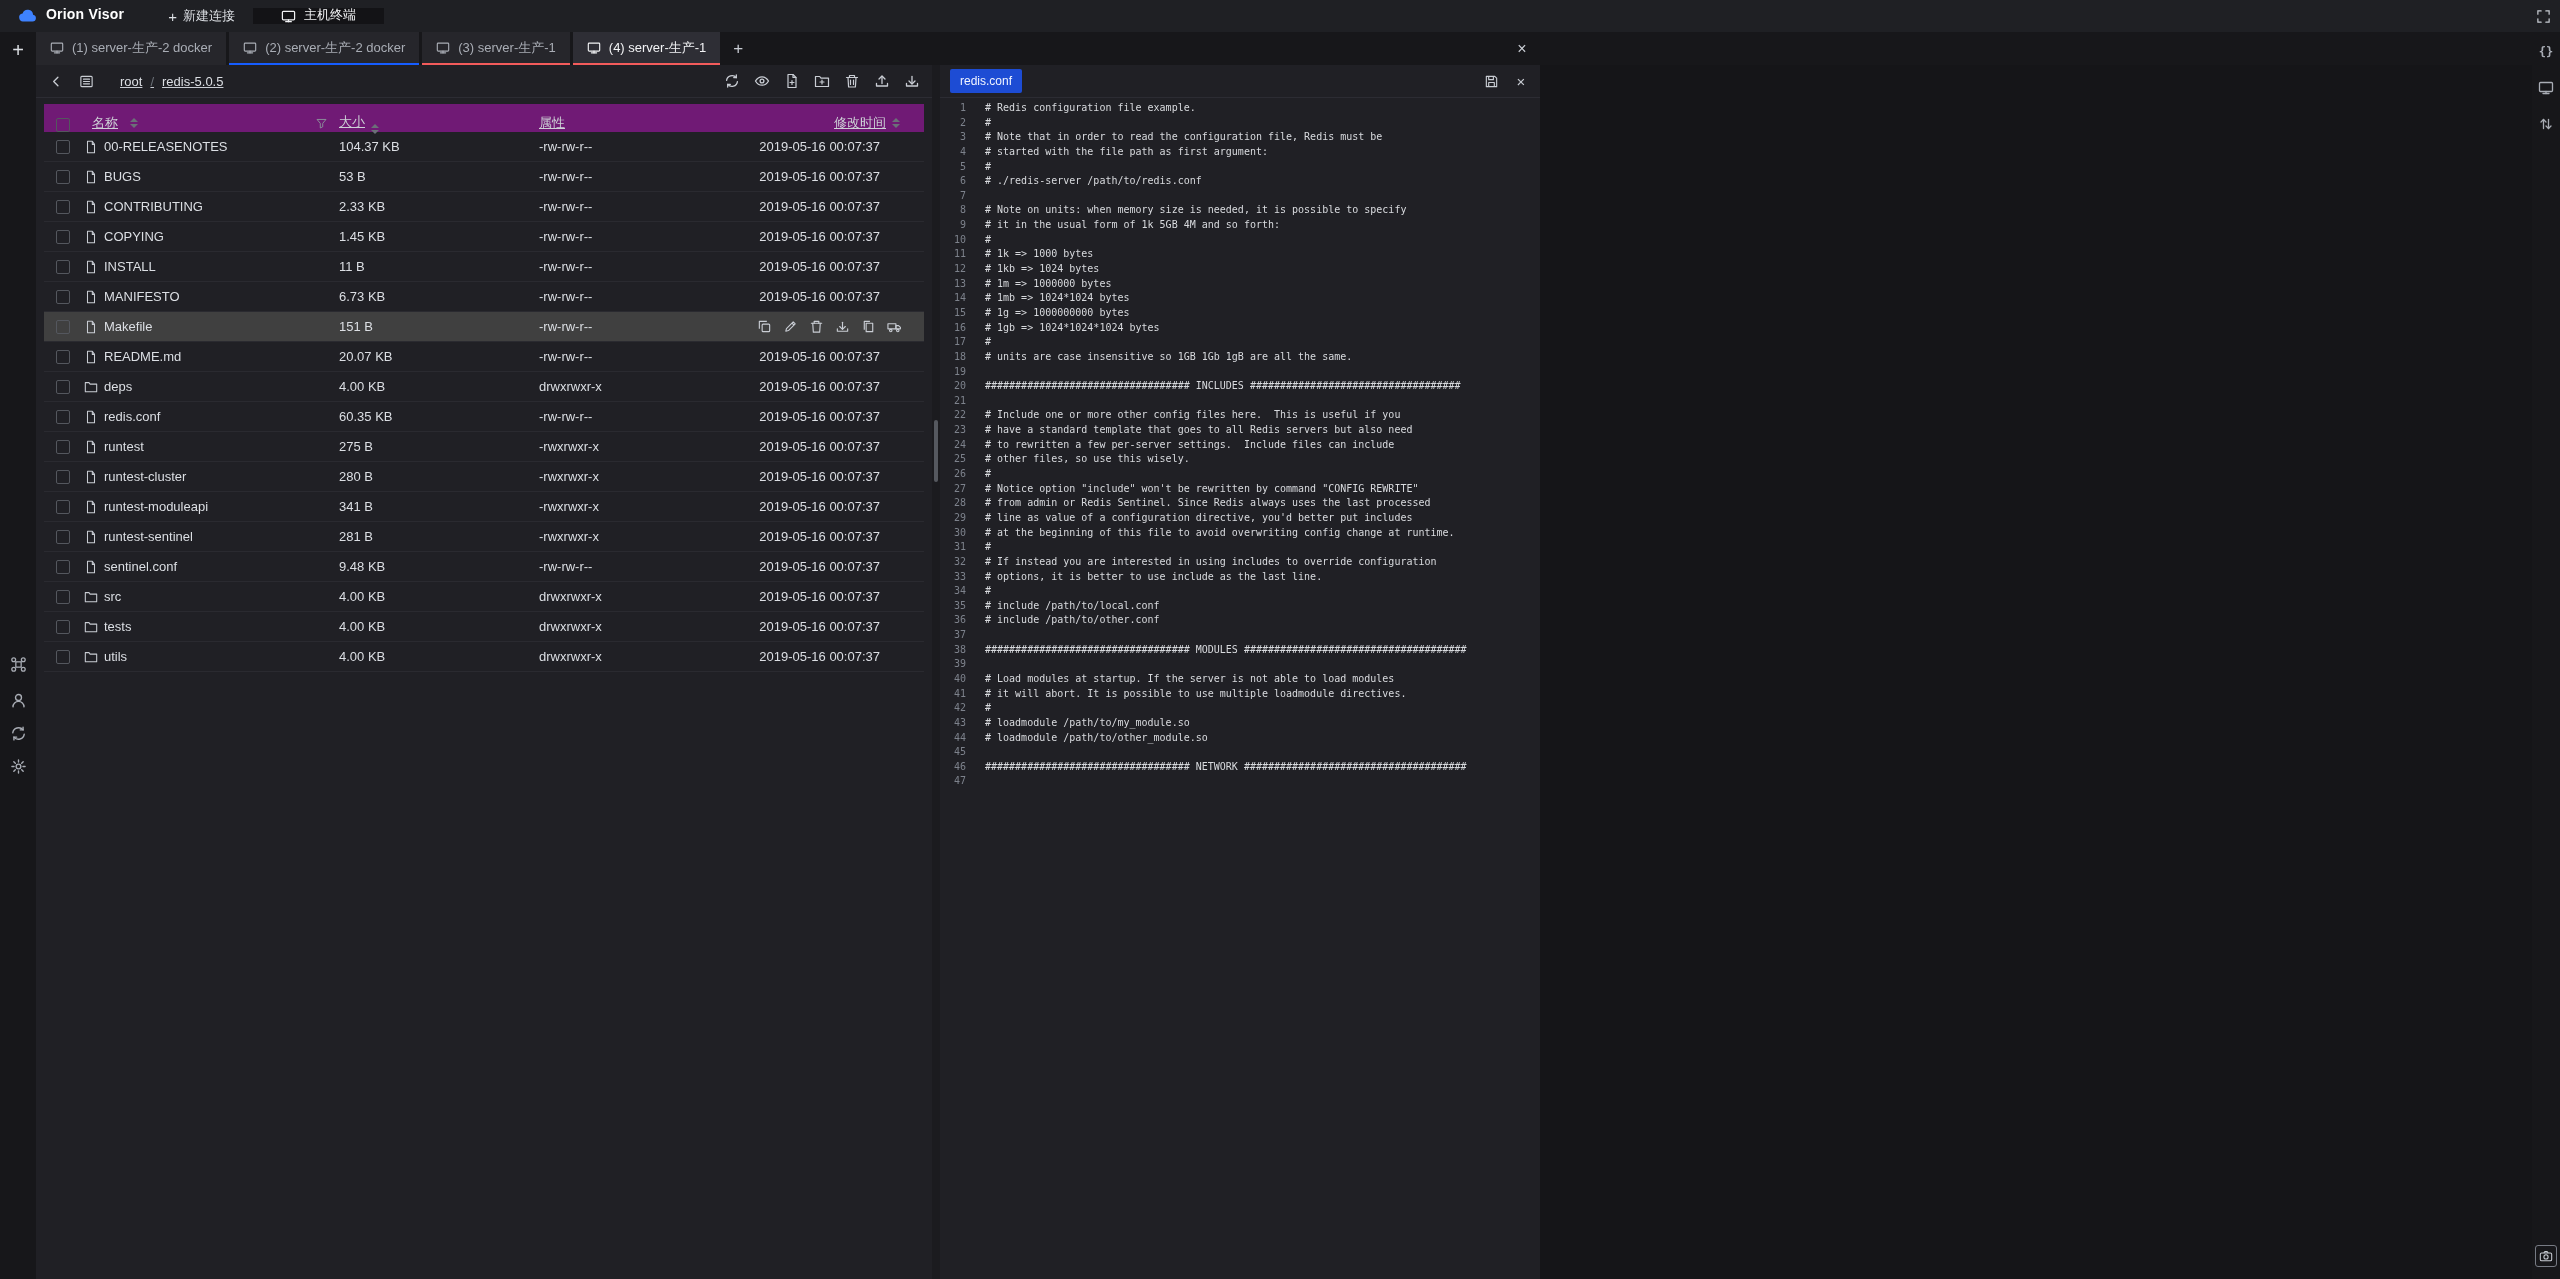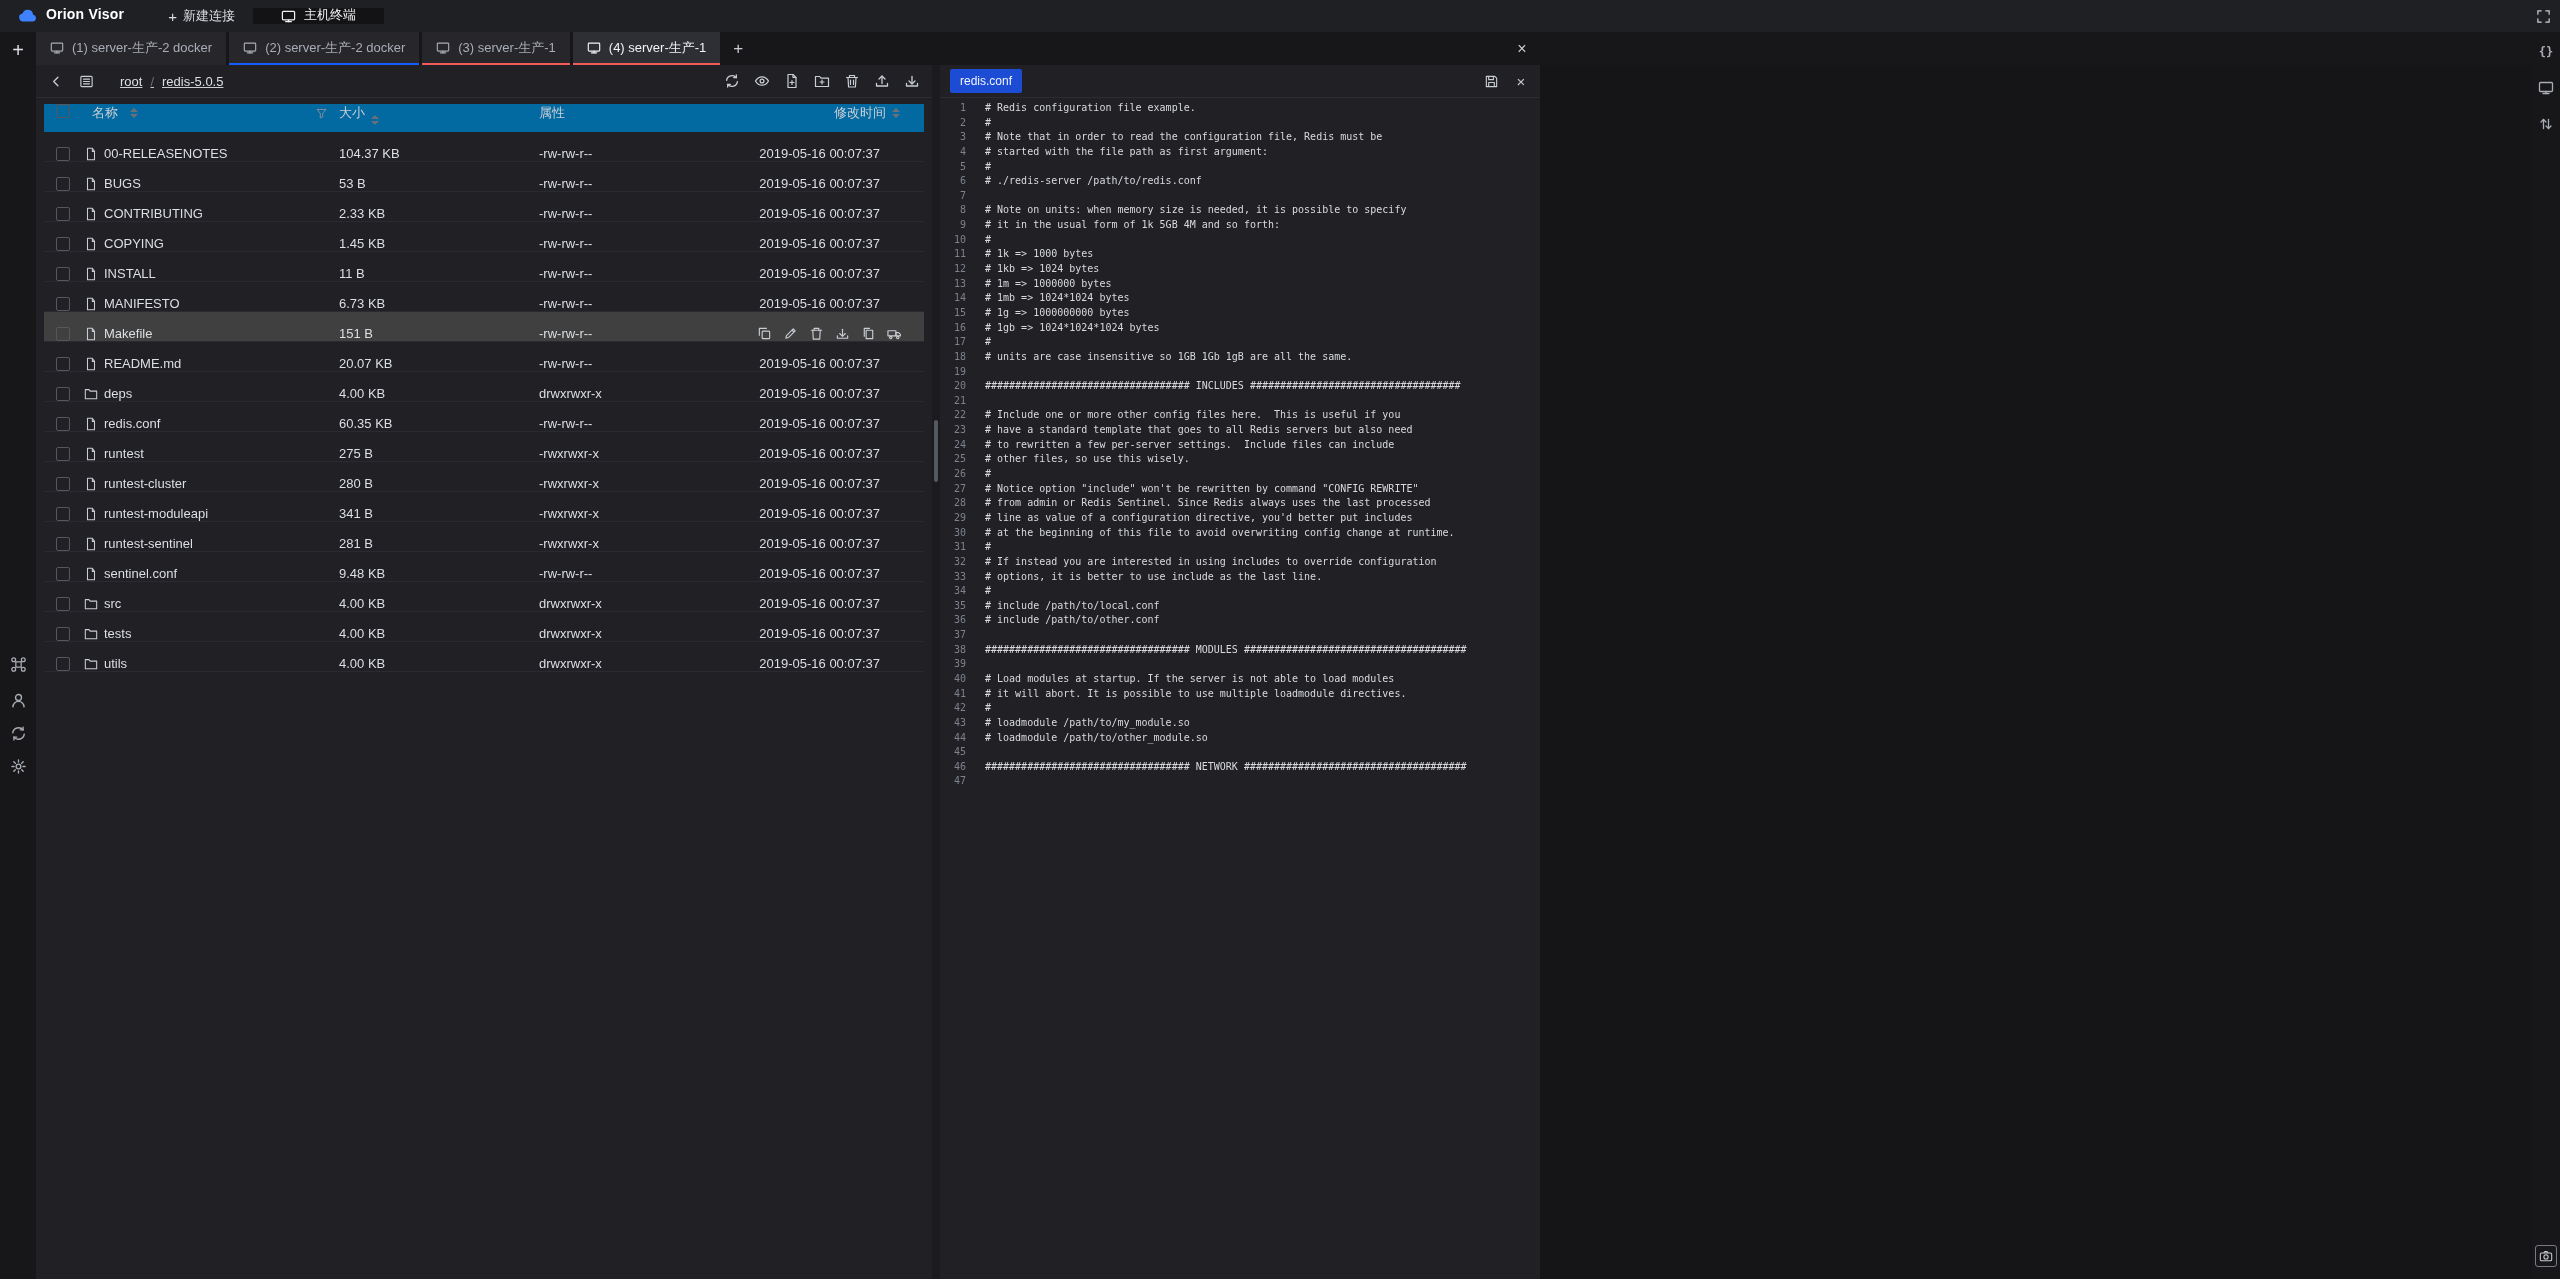--- a/index.html
+++ b/index.html
@@ -54,23 +54,23 @@
   .crumb-bar { flex:0 0 33px; border-bottom:1px solid #2c2c33; display:flex; align-items:center;
                padding:0 10px; gap:10px; color:#c9cdd4; font-size:13px;text-decoration:underline; }
   .crumb-btn { width:20px; height:20px; background:none; border:none; color:#c9cdd4;
                display:flex; align-items:center; justify-content:center; }
   .crumbs { display:flex; align-items:center; gap:8px; margin-left:14px; }
   .crumb-seg { color:#dcdfe4; cursor:pointer; }
   .crumb-sep { color:#6b7078; }
   .crumb-actions { margin-left:auto; display:flex; align-items:center; gap:10px; }
 
   .table { margin:6px 8px 0; flex:1; overflow:hidden; font-size:13px; }
-  .thead { height:28px; background:#0369a1; display:flex; align-items:flex-start; color:#cdd0d6; }
+  .thead { height:28px; background:#701a75; display:flex; align-items:flex-end; color:#cdd0d6;text-decoration:underline; }
   .tbody {}
-  .trow { height:30px; display:flex; align-items:flex-end; border-bottom:1px solid #2a2a30; color:#dcdfe4; }
+  .trow { height:30px; display:flex; align-items:center; border-bottom:1px solid #2a2a30; color:#dcdfe4; }
   .trow.hovered { background:#404040; }
   .c-check { flex:0 0 36px; display:flex; align-items:center; padding-left:12px; }
   .checkbox { width:14px; height:14px; border:1px solid #54575e; border-radius:2px; display:inline-block; }
   .c-name { flex:0 0 259px; display:flex; align-items:center; gap:6px; padding-left:4px; min-width:0; }
   .thead .c-name { padding-left:12px; }
   .c-size { flex:0 0 200px; } .c-attr { flex:0 0 200px; }
   .c-time { flex:1; display:flex; align-items:center; justify-content:flex-end; padding-right:44px; }
   .thead .c-time { padding-right:24px; }
   .carets { display:inline-flex; flex-direction:column; gap:2px; margin-left:6px; }
   .carets i { width:0; height:0; border-left:4px solid transparent; border-right:4px solid transparent; }

